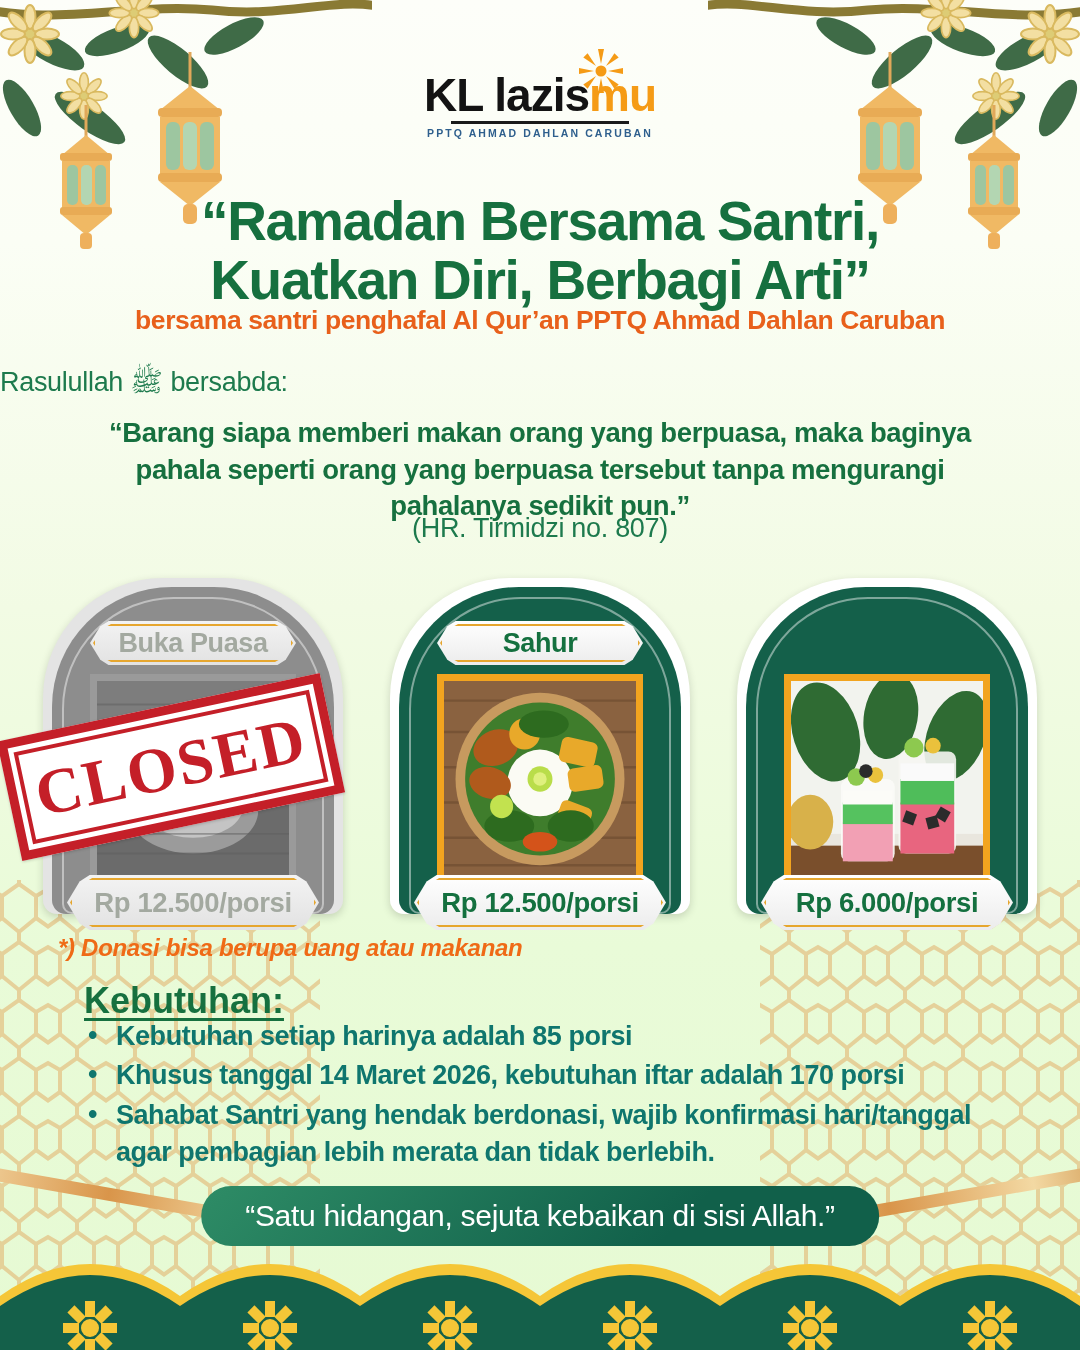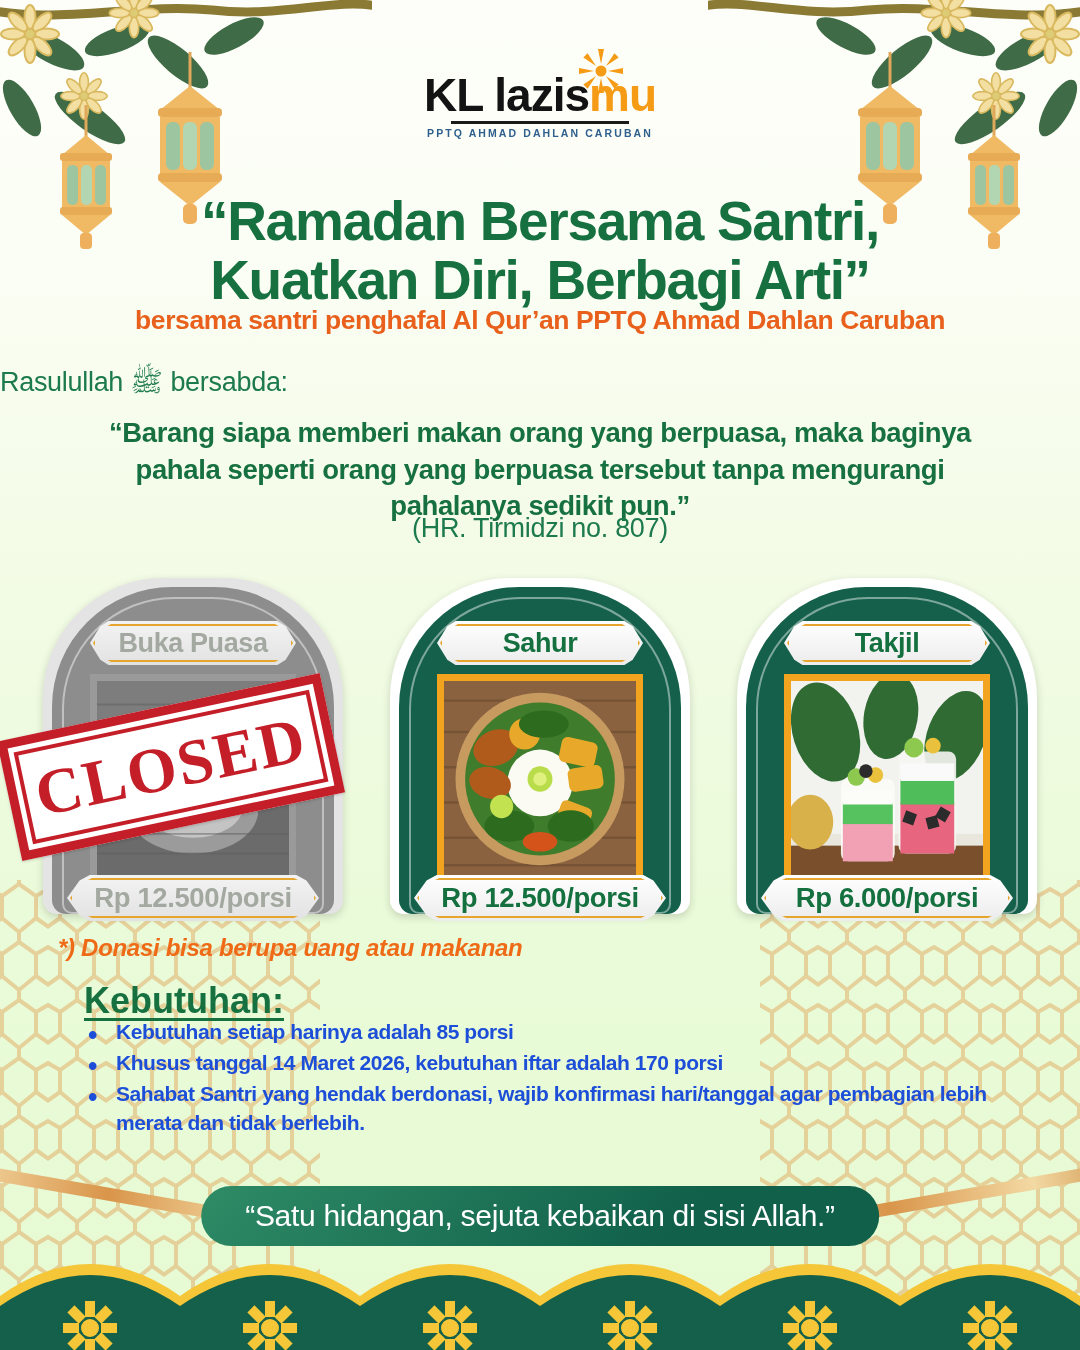--- a/index.html
+++ b/index.html
@@ -74,21 +74,21 @@
             box-shadow:0 3px 7px rgba(0,0,0,.22);
             clip-path: polygon(0% 50%, 5% 12%, 9% 0%, 91% 0%, 95% 12%, 100% 50%, 95% 88%, 91% 100%, 9% 100%, 5% 88%);
             border:0; }
   .plaque::before { content:""; position:absolute; inset:3px;
             border:2px solid #e6a62e; 
             clip-path: polygon(0% 50%, 5% 12%, 9% 0%, 91% 0%, 95% 12%, 100% 50%, 95% 88%, 91% 100%, 9% 100%, 5% 88%);
             pointer-events:none; }
   .plaque span { position:relative; color:#14703f; font-weight:bold; letter-spacing:-.4px; }
   .name-plaque { top:43px; width:206px; height:44px; }
   .name-plaque span { font-size:27px; }
-  .price-plaque { top:297px; width:252px; height:46px; }
+  .price-plaque { top:297px; width:252px; height:55px; }
   .price-plaque span { font-size:27.5px; }
   .card.closed .plaque span { color:#a3a9a0; }
   .card.closed .plaque { background:linear-gradient(to bottom,#f3f3f3,#e2e2e2); }
 
   
   #closed-stamp { position:absolute; left:6px; top:706px; width:330px; height:122px;
       transform:rotate(-12deg); transform-origin:center;
       background:#ffffff; border:9px solid #c41f28; padding:5px; z-index:40;
       box-shadow:0 1px 3px rgba(0,0,0,.18); }
   #closed-stamp .inner { width:100%; height:100%; border:4px solid #c41f28;
@@ -96,21 +96,21 @@
   #closed-stamp .inner span { color:#c41f28; font-size:64px; font-weight:bold;
       letter-spacing:2px; font-family:"Liberation Serif", serif; }
 
   
   .note { position:absolute; top:934px; left:58px; color:#ef6a16;
           font-size:24px; font-weight:bold; font-style:italic; letter-spacing:-.3px; }
   .needs-head { position:absolute; top:980px; left:84px; color:#16703f;
           font-size:36px; font-weight:bold; text-decoration:underline;
           text-underline-offset:5px; }
   #needs-list { position:absolute; top:1018px; left:84px; right:72px;
-          list-style:none; color:#1d4ed8; font-size:21px; font-weight:bold;
+          list-style:none; color:#0f766e; font-size:27px; font-weight:bold;
           line-height:1.38; letter-spacing:-.45px; }
   #needs-list li { position:relative; padding-left:32px; margin-bottom:2px; }
   #needs-list li::before { content:"•"; position:absolute; left:4px; top:-1px; font-size:27px; }
 
   .cta { position:absolute; top:1186px; left:50%; transform:translateX(-50%);
          background:linear-gradient(135deg,#2e8c66,#11604a 70%);
          color:#ffffff; font-size:30px; padding:13px 44px; border-radius:30px;
          white-space:nowrap; letter-spacing:-.3px; }
 </style>
 </head>
@@ -492,23 +492,20 @@
       <rect x="27" y="72" width="26" height="20" fill="#f2a0b4"></rect>
       <rect x="27" y="62" width="26" height="11" fill="#55c25f"></rect>
       <rect x="27" y="56" width="26" height="7" fill="#fcfcf8"></rect>
       <circle cx="34" cy="49" r="4.5" fill="#8dc94f"></circle>
       <circle cx="44" cy="48" r="4" fill="#eac13c"></circle>
       <circle cx="39" cy="46" r="3.5" fill="#2b2b2b"></circle>
     </g>
     <ellipse cx="10" cy="72" rx="12" ry="14" fill="#d8b14a"></ellipse>
   </svg>
       </div>
-       <div class="plaque name-plaque">
-         <span>Takjil</span>
-       </div>
        <div class="plaque price-plaque">
          <span>Rp 6.000/porsi</span>
        </div>
     </div>
   </div>
 
 <div id="closed-stamp">
   <div class="inner">
     <span>CLOSED</span>
   </div>

